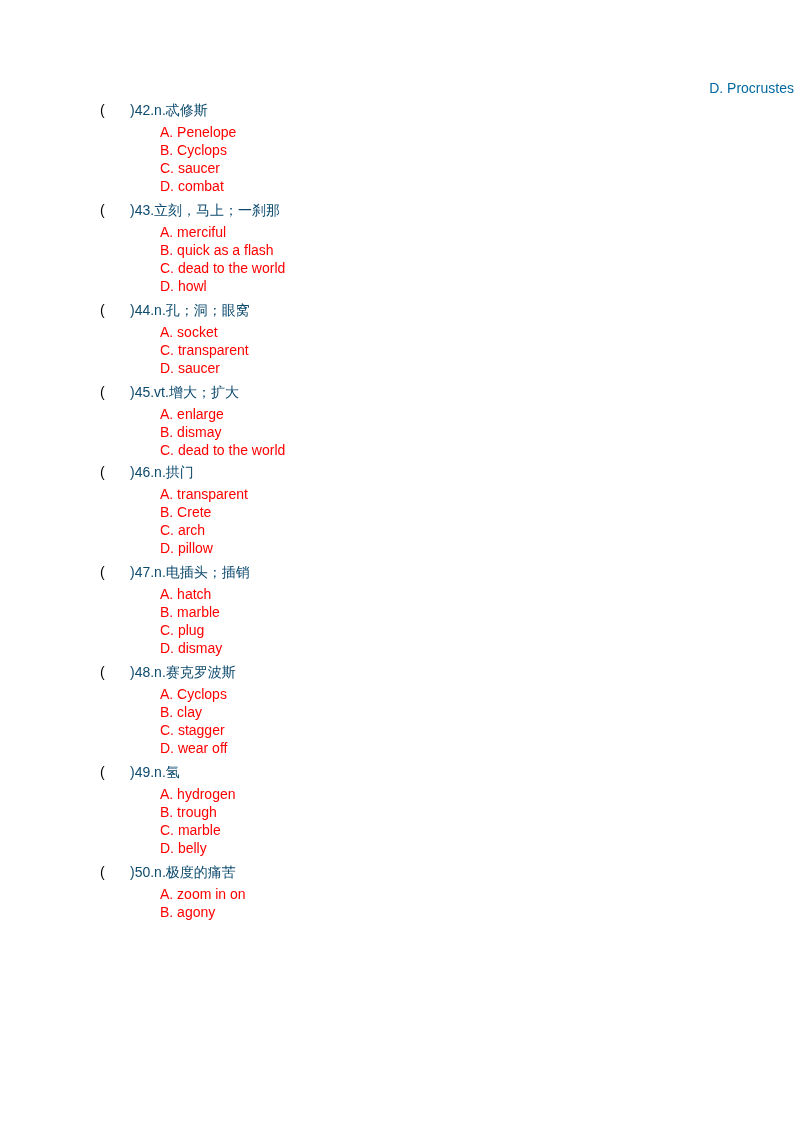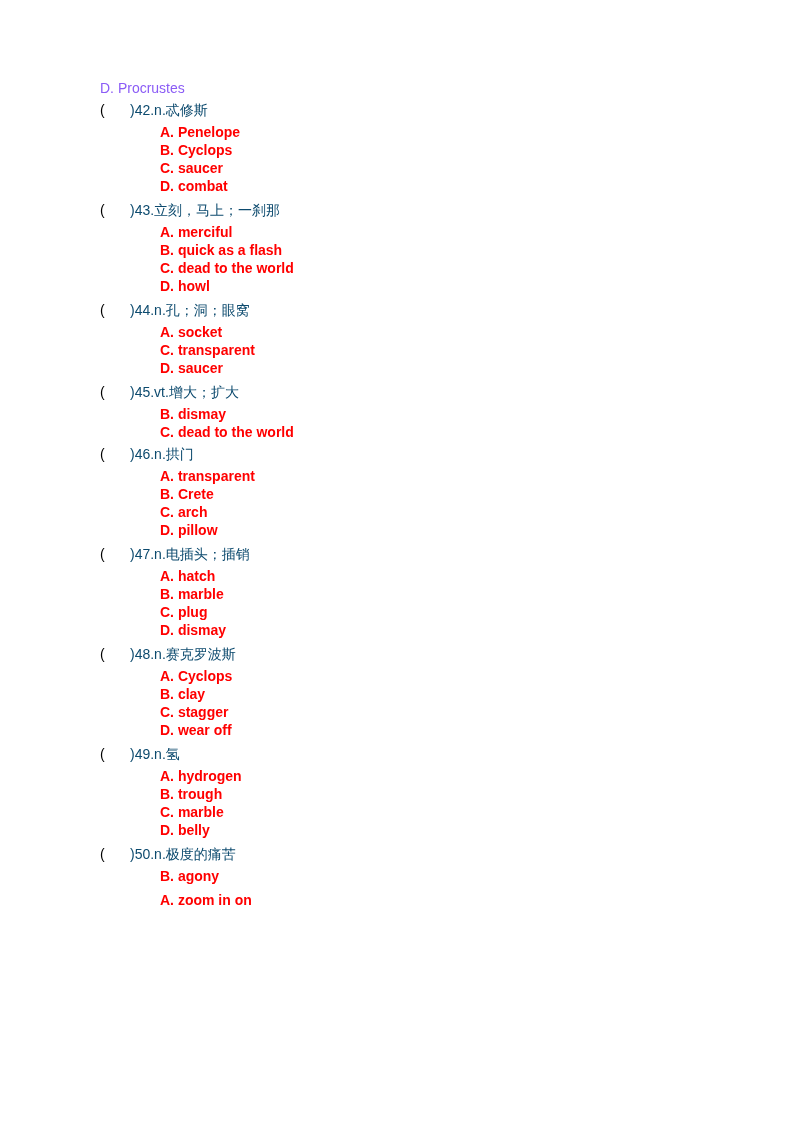--- a/index.html
+++ b/index.html
@@ -27,33 +27,33 @@
       color: #000;
       flex-shrink: 0;
     }
     .question-label {
       color: #0c4a6e;
       min-width: 160px;
     }
     .options {
       padding-left: 160px;
       margin-bottom: 6px;
-      font-weight: bold;
     }
     .option {
       color: #ff0000;
       margin-bottom: 2px;
     }
     .option-d {
       margin-bottom: 8px;
     }
     .prev-answer {
       padding-left: 100px;
-      color: #8b5cf6;
+      color: #0369a1;
       margin-bottom: 6px;
+      text-align: right;
     }
   </style>
 </head>
 <body>
 
 <div class="prev-answer">
   <span>D. Procrustes</span>
 </div>
 
 <div id="questions-container">
@@ -84,20 +84,21 @@
     <div class="options">
       <div class="option">A. socket</div>
       <div class="option">C. transparent</div>
       <div class="option option-d">D. saucer</div>
     </div>
     <div class="question-block">
       <span class="paren-left">(</span>
       <span class="question-label">)45.vt.增大；扩大</span>
     </div>
     <div class="options">
+      <div class="option">A. enlarge</div>
       <div class="option">B. dismay</div>
       <div class="option">C. dead to the world</div>
     </div>
     <div class="question-block">
       <span class="paren-left">(</span>
       <span class="question-label">)46.n.拱门</span>
     </div>
     <div class="options">
       <div class="option">A. transparent</div>
       <div class="option">B. Crete</div>
@@ -132,16 +133,16 @@
       <div class="option">A. hydrogen</div>
       <div class="option">B. trough</div>
       <div class="option">C. marble</div>
       <div class="option option-d">D. belly</div>
     </div>
     <div class="question-block">
       <span class="paren-left">(</span>
       <span class="question-label">)50.n.极度的痛苦</span>
     </div>
     <div class="options">
+      <div class="option">A. zoom in on</div>
       <div class="option option-d">B. agony</div>
-      <div class="option">A. zoom in on</div>
     </div>
   </div>
 
 </body></html>

